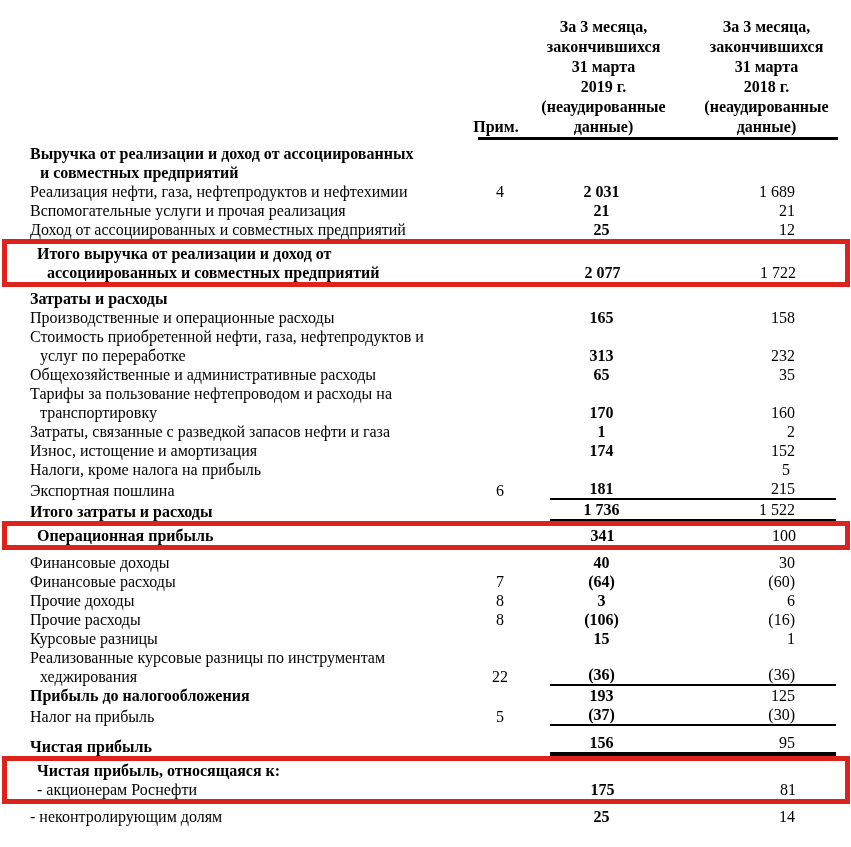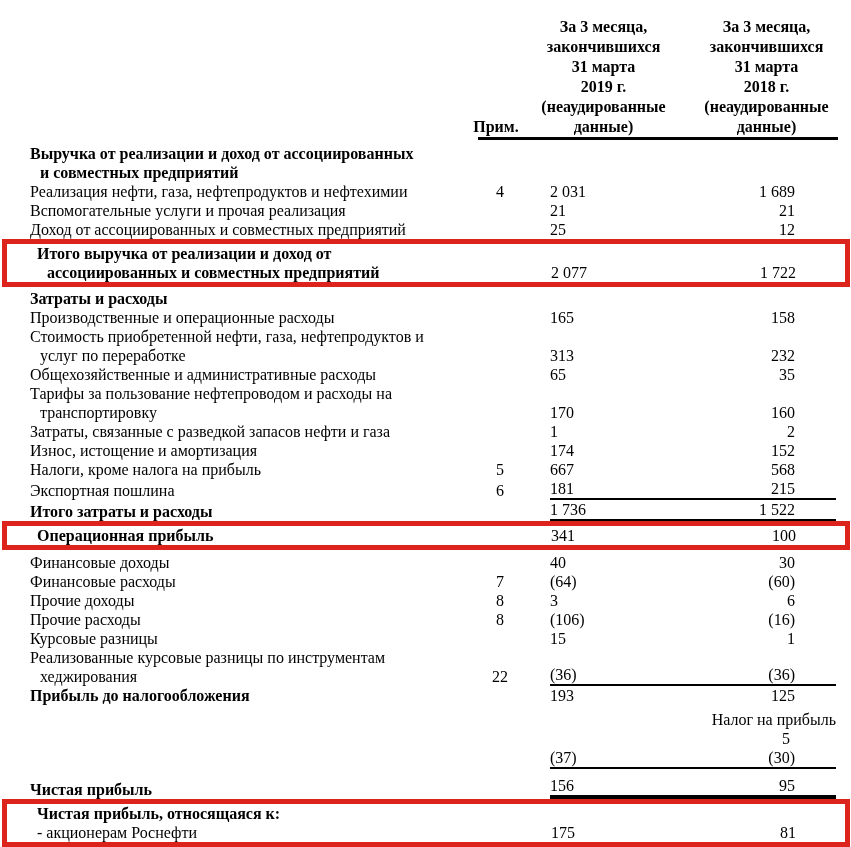--- a/index.html
+++ b/index.html
@@ -49,21 +49,21 @@
   }
   .note { width: 100px; flex-shrink: 0; text-align: center; }
   .vals {
     display: flex;
     width: 286px;
     flex-shrink: 0;
     box-sizing: border-box;
     padding-right: 41px;
   }
   .v  { white-space: nowrap; }
-  .v1 { width: 103px; text-align: left; font-weight: normal; }
+  .v1 { width: 103px; text-align: center; font-weight: bold; }
   .v2 { width: 142px; text-align: right; }
   .vals.rule-thin  { border-bottom: 2px solid var(--rule, #000); }
   .vals.rule-thick { border-bottom: 4px solid var(--rule, #000); }
   
   .red-box {
     border: 5px solid var(--hl, #dd241c);
     margin: 0 1px 0 2px;
   }
   .red-box .row { padding: 0 8px 0 30px; }
 </style>
@@ -187,24 +187,20 @@
         <div class="lbl">Износ, истощение и амортизация</div>
         <div class="note"></div>
         <div class="vals">
           <div class="v v1">174</div>
           <div class="v v2">152</div>
         </div>
       </div>
       <div class="row">
         <div class="lbl">Налоги, кроме налога на прибыль</div>
         <div class="note">5</div>
-        <div class="vals">
-          <div class="v v1">667</div>
-          <div class="v v2">568</div>
-        </div>
       </div>
       <div class="row">
         <div class="lbl">Экспортная пошлина</div>
         <div class="note">6</div>
         <div class="vals rule-thin">
           <div class="v v1">181</div>
           <div class="v v2">215</div>
         </div>
       </div>
       <div class="row bold">
@@ -275,21 +271,21 @@
         </div>
       </div>
       <div class="row bold">
         <div class="lbl">Прибыль до налогообложения</div>
         <div class="note"></div>
         <div class="vals">
           <div class="v v1">193</div>
           <div class="v v2">125</div>
         </div>
       </div>
-      <div class="row" style="margin-top: 5px; flex-direction: column;">
+      <div class="row" style="">
         <div class="lbl">Налог на прибыль</div>
         <div class="note">5</div>
         <div class="vals rule-thin">
           <div class="v v1">(37)</div>
           <div class="v v2">(30)</div>
         </div>
       </div>
       <div class="row bold" style="margin-top: 7px;">
         <div class="lbl">Чистая прибыль</div>
         <div class="note"></div>

